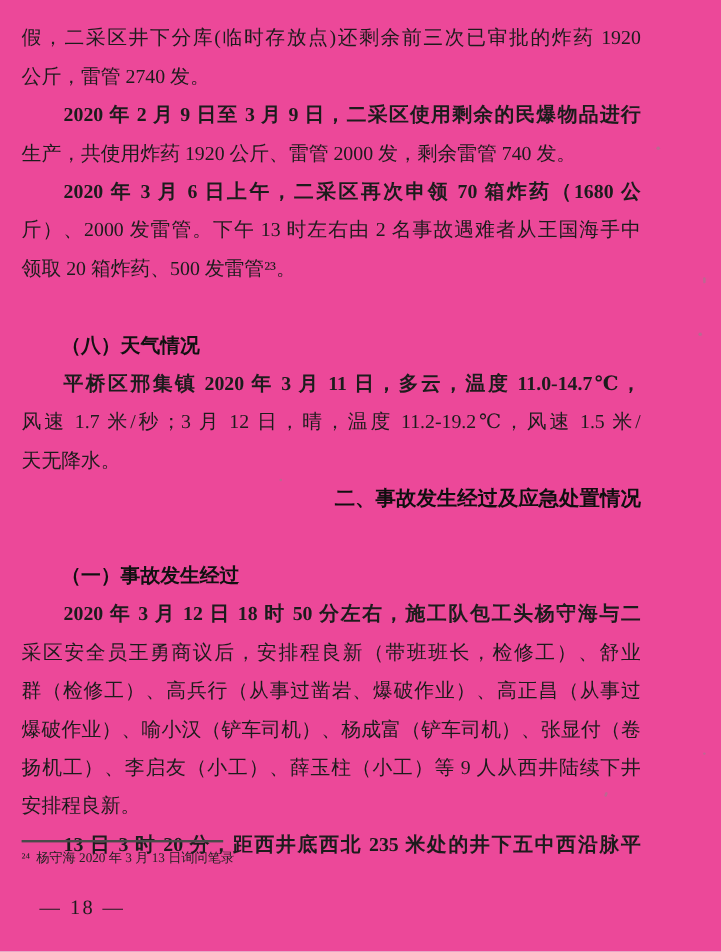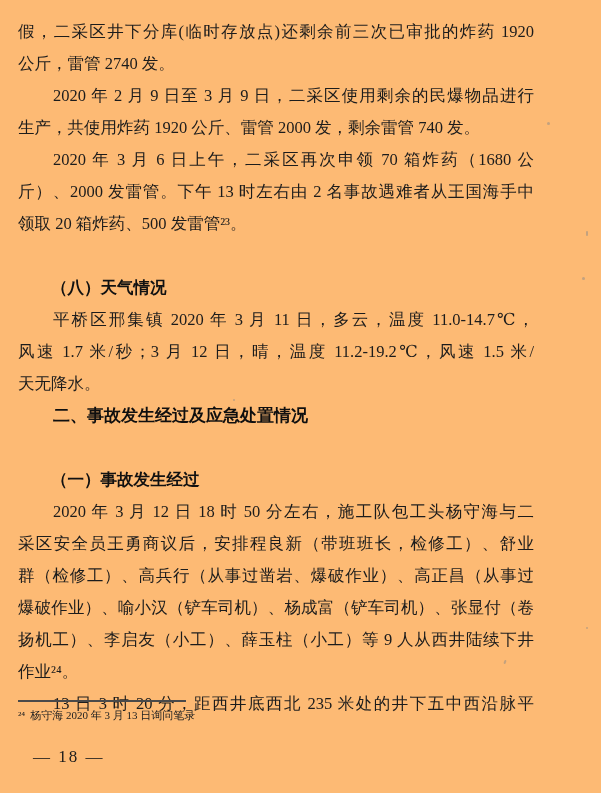--- a/index.html
+++ b/index.html
@@ -4,21 +4,21 @@
 <style>
   html, body {
     margin: 0;
     padding: 0;
     background: #e8e8e8;
   }
   .page {
     position: relative;
     width: 601px;
     height: 793px;
-    background: #fdba74;
+    background: #ec4899;
     overflow: hidden;
     font-family: "Liberation Serif", "DejaVu Serif", serif;
     color: #1c1c1c;
   }
   .content {
     position: absolute;
     left: 18px;
     top: 16px;
     width: 516px;
   }
@@ -30,33 +30,35 @@
     color: #1c1c1c;
   }
   .fill {
     white-space: normal;
     text-align: justify;
     text-align-last: justify;
     overflow: hidden;
   }
   .indent {
     text-indent: 35px;
+    font-weight: bold;
   }
   .heading-kai {
     font-weight: bold;
     text-indent: 33px;
     color: #111;
     margin-top: 32px;
   }
   .heading-hei {
     font-weight: bold;
     font-family: "Liberation Sans", "DejaVu Sans", sans-serif;
     text-indent: 35px;
     font-size: 17px;
     color: #0f0f0f;
+    text-align: right;
   }
   .footer {
     position: absolute;
     left: 18px;
     top: 700px;
     width: 520px;
   }
   .fn-separator {
     width: 168px;
     border-top: 2px solid #4a4a4a;
@@ -106,21 +108,21 @@
     <div class="line fill indent">平桥区邢集镇 2020 年 3 月 11 日，多云，温度 11.0-14.7℃，</div>
     <div class="line fill">风速 1.7 米/秒；3 月 12 日，晴，温度 11.2-19.2℃，风速 1.5 米/</div>
     <div class="line">天无降水。</div>
     <div class="line heading-hei">二、事故发生经过及应急处置情况</div>
     <div class="line heading-kai">（一）事故发生经过</div>
     <div class="line fill indent">2020 年 3 月 12 日 18 时 50 分左右，施工队包工头杨守海与二</div>
     <div class="line fill">采区安全员王勇商议后，安排程良新（带班班长，检修工）、舒业</div>
     <div class="line fill">群（检修工）、高兵行（从事过凿岩、爆破作业）、高正昌（从事过</div>
     <div class="line fill">爆破作业）、喻小汉（铲车司机）、杨成富（铲车司机）、张显付（卷</div>
     <div class="line fill">扬机工）、李启友（小工）、薛玉柱（小工）等 9 人从西井陆续下井</div>
-    <div class="line">作业²⁴。</div>
+    <div class="line">安排程良新。</div>
     <div class="line fill indent">13 日 3 时 20 分，距西井底西北 235 米处的井下五中西沿脉平</div>
   </div>
 
   <div class="footer">
     <div class="fn-separator"></div>
     <div class="footnote">
       <span class="fn-marker">²⁴</span><span>杨守海 2020 年 3 月 13 日询问笔录</span>
     </div>
   </div>
 

